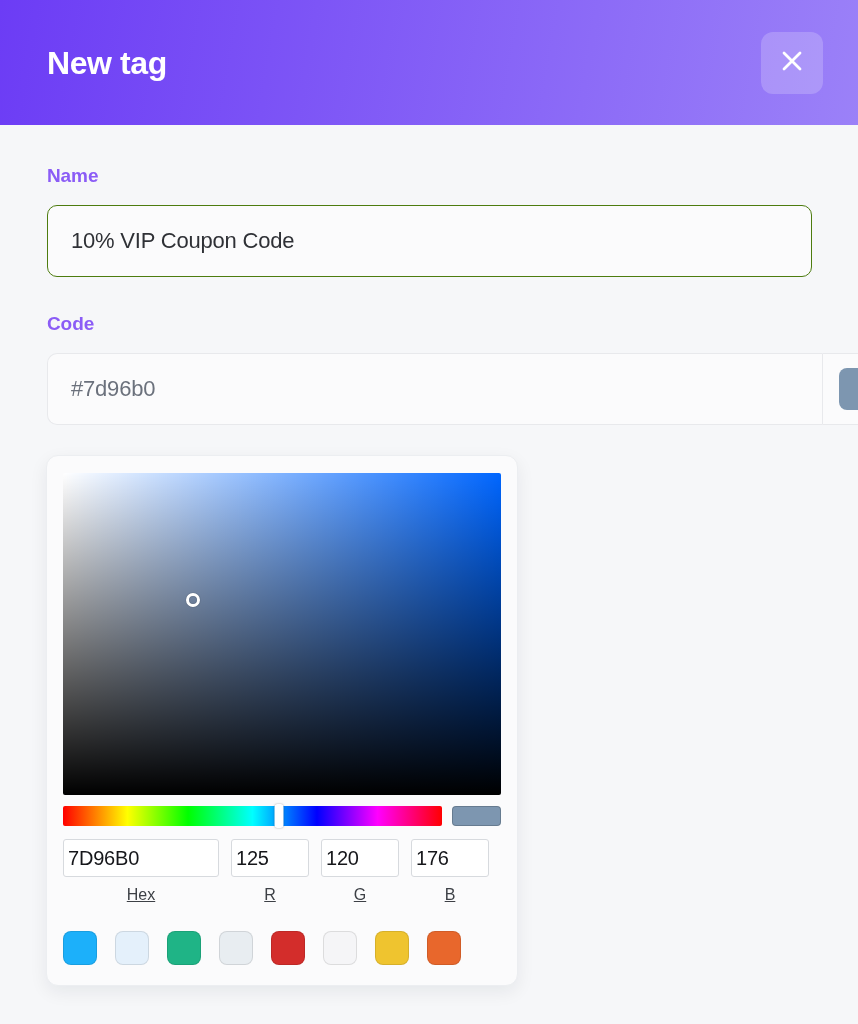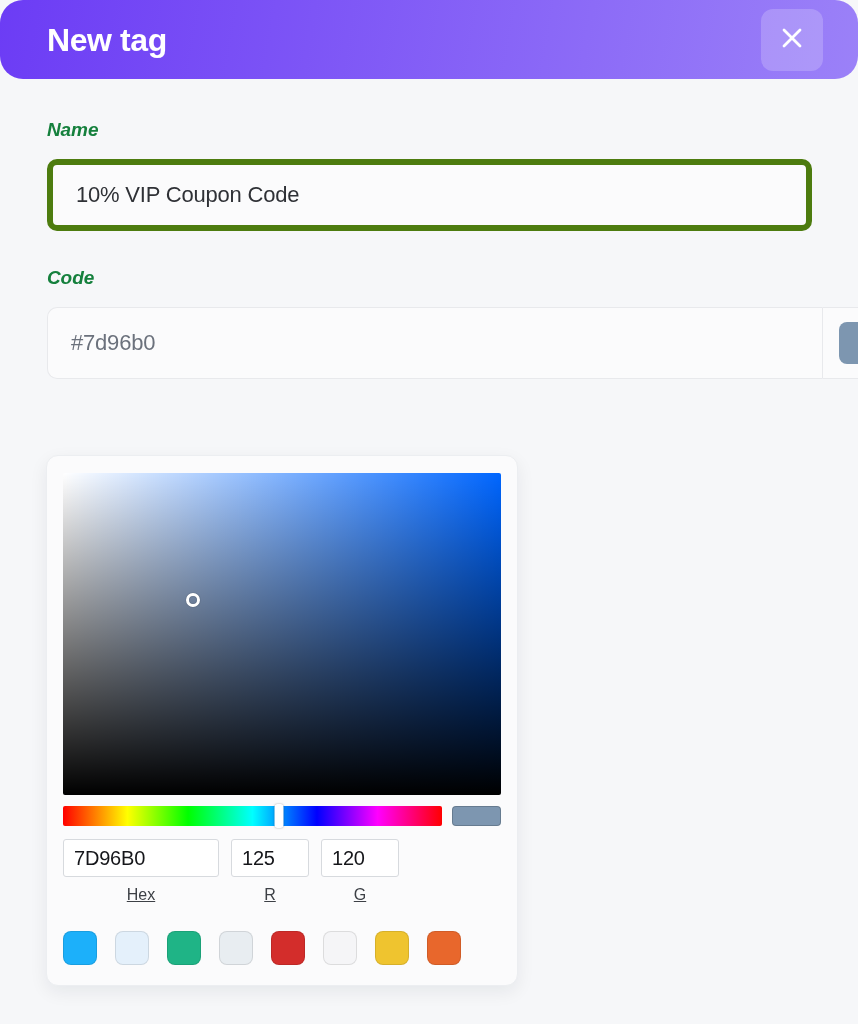--- a/index.html
+++ b/index.html
@@ -18,28 +18,27 @@
 
   .modal {
     width: 858px;
     height: 1024px;
     position: relative;
     background: #f6f7f9;
   }
 
   
   .modal-header {
-    height: 79px;
+    height: 125px;
     background: linear-gradient(100deg, #6c3cf5 0%, #7a4df6 32%, #9b81f8 100%);
     display: flex;
     align-items: center;
     justify-content: space-between;
     padding: 0 24px 0 47px;
     position: relative;
-    border-radius: 23px;
   }
 
   .modal-title {
     color: #ffffff;
     font-size: 32px;
     font-weight: bold;
     letter-spacing: -0.4px;
     line-height: 1;
   }
 
@@ -60,30 +59,29 @@
   }
 
   
   .modal-body {
     padding: 40px 47px 0 47px;
   }
 
   .field-label {
     font-size: 19px;
     font-weight: bold;
-    color: #15803d;
+    color: #8b5cf6;
     letter-spacing: -0.1px;
     margin-bottom: 18px;
-    font-style: italic;
   }
 
   .text-input {
     width: 765px;
     height: 72px;
-    border: 6px solid #4d7c0f;
+    border: 1px solid #4d7c0f;
     border-radius: 10px;
     background: #fbfbfc;
     display: flex;
     align-items: center;
     padding: 0 23px;
     font-size: 22px;
     color: #2f3136;
     letter-spacing: -0.2px;
     cursor: text;
   }
@@ -215,21 +213,21 @@
   .value-cell.hex { width: 156px; }
   .value-cell.rgb { width: 78px; }
 
   .value-input {
     height: 38px;
     border: 1px solid #d7dade;
     border-radius: 3px;
     background: #ffffff;
     display: flex;
     align-items: center;
-    padding: 0 10px;
+    padding: 0 4px;
     font-size: 20px;
     color: #15161a;
     letter-spacing: -0.2px;
     cursor: text;
   }
 
   .value-caption {
     text-align: center;
     font-size: 16px;
     color: #3d4046;
@@ -305,20 +303,24 @@
         <div class="value-caption">Hex</div>
       </div>
       <div class="value-cell rgb">
         <div class="value-input">125</div>
         <div class="value-caption">R</div>
       </div>
       <div class="value-cell rgb">
         <div class="value-input">120</div>
         <div class="value-caption">G</div>
       </div>
+      <div class="value-cell rgb">
+        <div class="value-input">176</div>
+        <div class="value-caption">B</div>
+      </div>
     </div>
 
     <div class="presets-row">
         <div class="preset-swatch" style="background: rgb(28, 176, 250); border: 1px solid rgba(0, 0, 0, 0.1);"></div>
         <div class="preset-swatch" style="background: rgb(228, 240, 251); border: 1px solid rgba(0, 0, 0, 0.1);"></div>
         <div class="preset-swatch" style="background: rgb(31, 180, 134); border: 1px solid rgba(0, 0, 0, 0.1);"></div>
         <div class="preset-swatch" style="background: rgb(232, 237, 241); border: 1px solid rgba(0, 0, 0, 0.1);"></div>
         <div class="preset-swatch" style="background: rgb(211, 45, 43); border: 1px solid rgba(0, 0, 0, 0.1);"></div>
         <div class="preset-swatch" style="background: rgb(245, 245, 247); border: 1px solid rgba(0, 0, 0, 0.1);"></div>
         <div class="preset-swatch" style="background: rgb(239, 196, 47); border: 1px solid rgba(0, 0, 0, 0.1);"></div>

